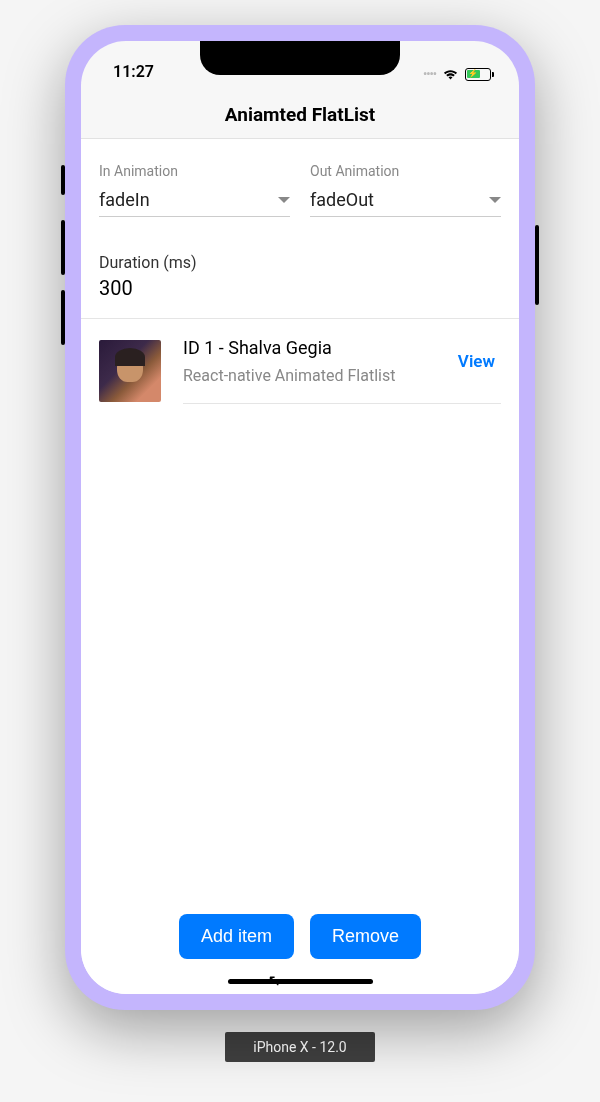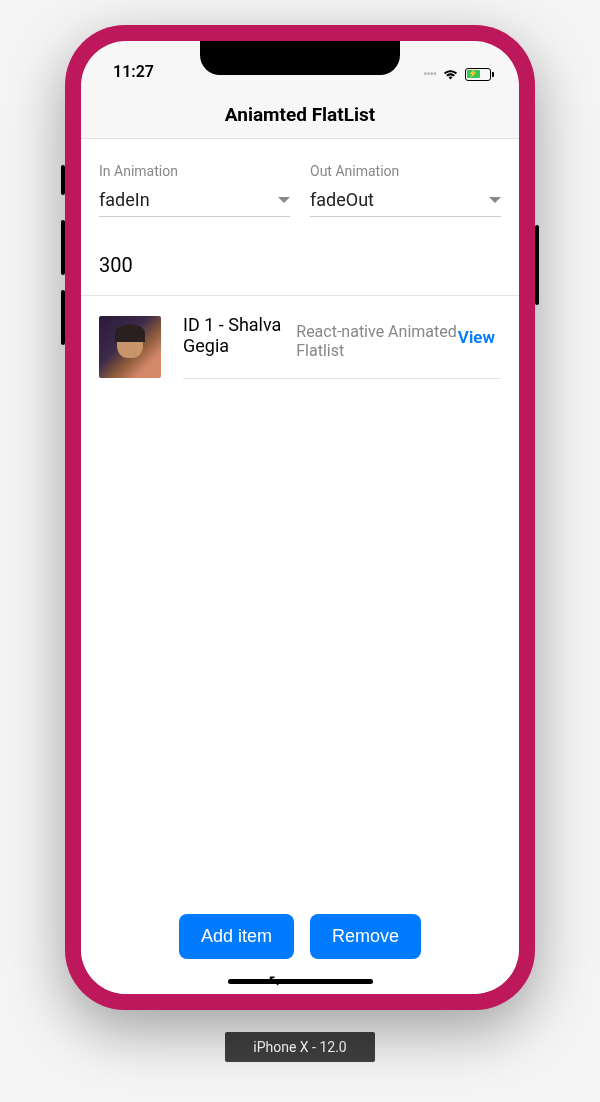--- a/index.html
+++ b/index.html
@@ -10,21 +10,21 @@
       height: 1102px;
       display: flex;
       flex-direction: column;
       align-items: center;
       justify-content: flex-start;
       padding-top: 25px;
     }
     .phone-frame {
       width: 470px;
       height: 985px;
-      background: #be185d;
+      background: #c4b5fd;
       border-radius: 60px;
       padding: 16px;
       box-shadow: 0 20px 60px rgba(0,0,0,0.35);
       position: relative;
     }
     .phone-screen {
       width: 100%;
       height: 100%;
       background: #f7f7f7;
       border-radius: 45px;
@@ -228,20 +228,21 @@
       margin-left: 22px;
       border-bottom: 1px solid #e5e5e5;
       padding-bottom: 18px;
       display: flex;
       align-items: center;
       justify-content: space-between;
       min-height: 64px;
     }
     .list-text {
       display: flex;
+      flex-direction: column;
     }
     .list-title {
       font-size: 18px;
       color: #000;
       font-weight: 400;
     }
     .list-sub {
       font-size: 16px;
       color: #888;
       margin-top: 8px;
@@ -348,20 +349,21 @@
             <div class="field-label">Out Animation</div>
             <div class="select-control">
               <span class="select-value">fadeOut</span>
               <span class="caret"></span>
             </div>
           </div>
 
         </div>
 
         <div class="duration-block">
+          <div class="duration-label">Duration (ms)</div>
           <div class="duration-value">300</div>
         </div>
       </div>
 
       <div class="list-area">
         <div class="list-item">
           <div class="avatar"></div>
           <div class="list-body">
             <div class="list-text">
               <span class="list-title">ID 1 - Shalva Gegia</span>

